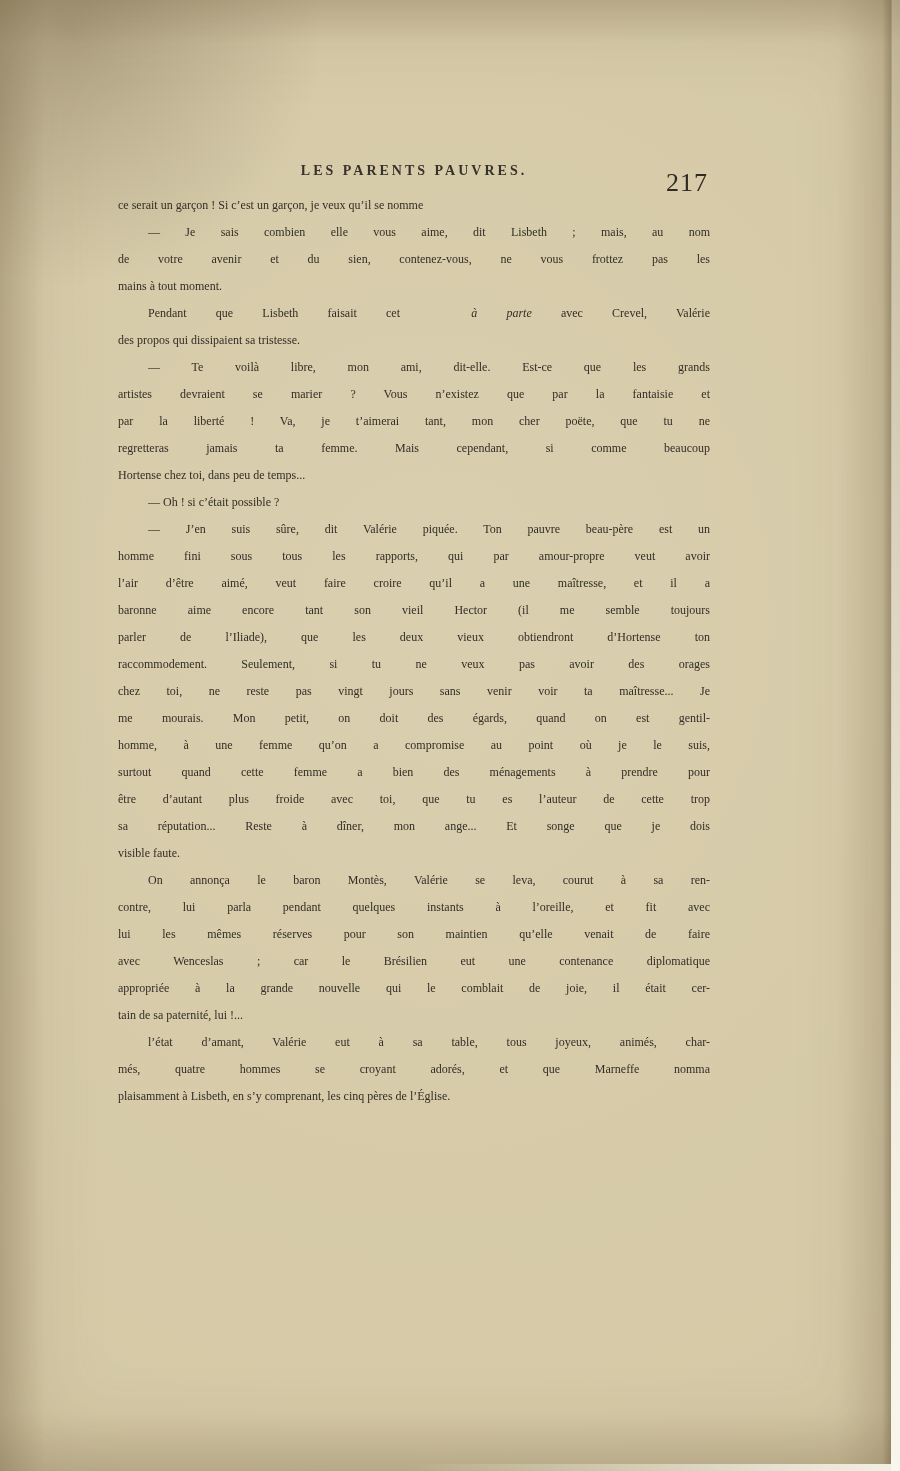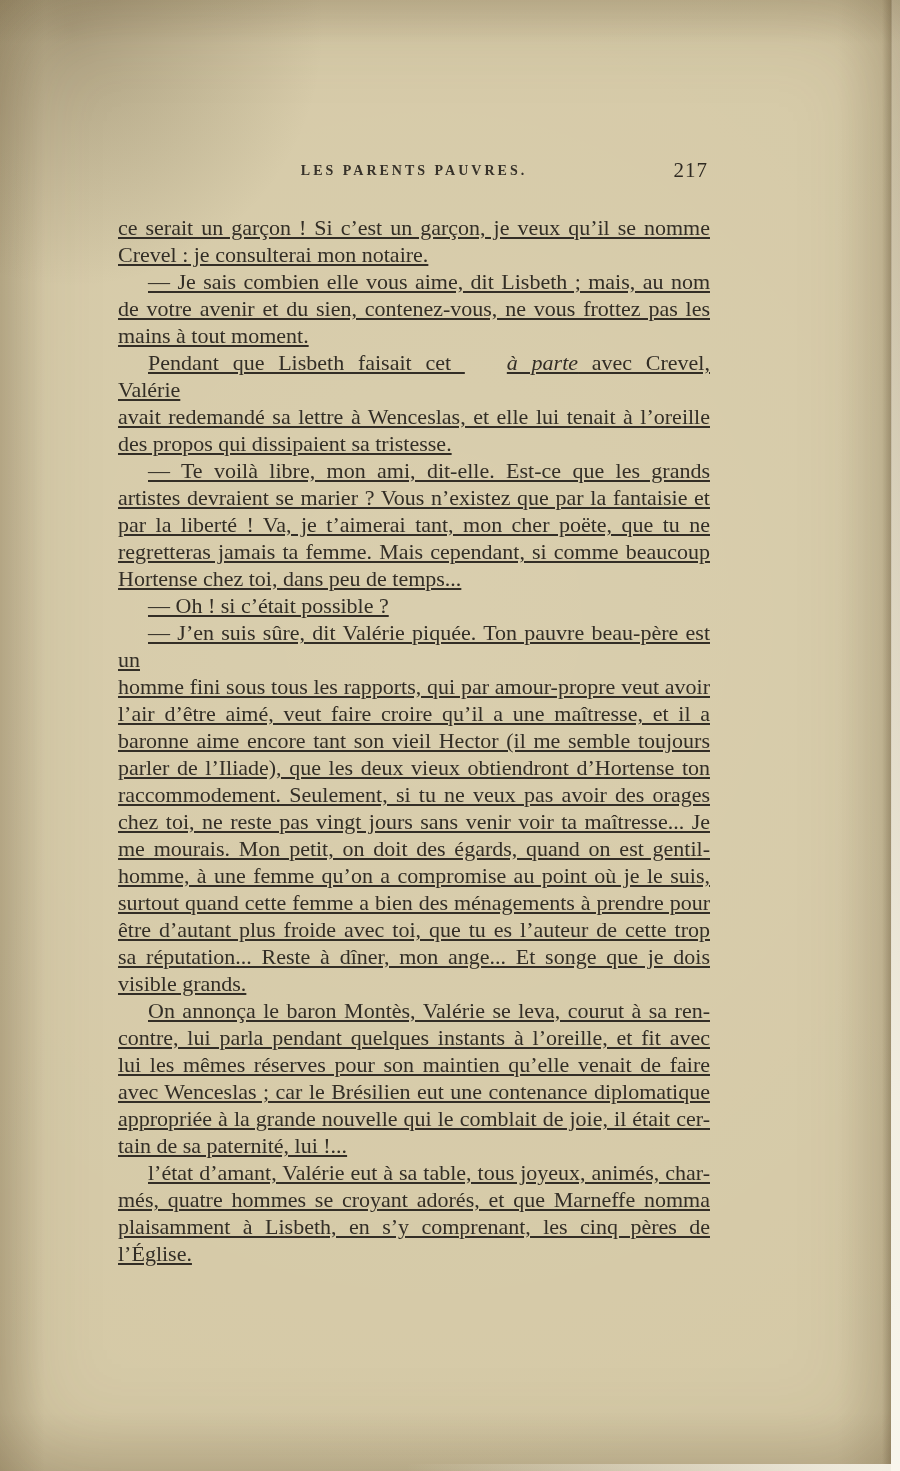--- a/index.html
+++ b/index.html
@@ -45,46 +45,45 @@
   .text-block {
     position: absolute;
     left: 118px;
     top: 158px;
     width: 592px;
   }
 
   .page-header {
     position: relative;
     height: 30px;
-    margin-bottom: 26px;
+    margin-bottom: 4px;
   }
   .running-title {
     position: absolute;
     left: 50%;
     top: 5px;
     transform: translateX(-50%);
     font-size: 14px;
     font-weight: bold;
     letter-spacing: 3px;
     white-space: nowrap;
     color: #37322a;
   }
   .page-number {
     position: absolute;
     right: 2px;
-    top: 0;
-    font-size: 21px;
+    top: 10px;
+    font-size: 26px;
     letter-spacing: 1px;
     color: #2f2a22;
   }
 
   .body-text {
-    font-size: 22px;
+    font-size: 12px;
     line-height: 27px;
-    text-decoration: underline;
   }
   .para { margin: 0; }
   .line {
     display: block;
     text-align: justify;
     text-align-last: justify;
   }
   .para .line:last-child { text-align-last: left; }
   .para.indent .line:first-child { text-indent: 30px; }
   .line em { font-style: italic; margin-left: 42px; }
@@ -97,30 +96,28 @@
   <div class="text-block">
 
     <div class="page-header">
       <span class="running-title">LES PARENTS PAUVRES.</span>
       <span class="page-number">217</span>
     </div>
 
     <div class="body-text">
         <p class="para">
           <span class="line">ce serait un garçon ! Si c’est un garçon, je veux qu’il se nomme</span>
-          <span class="line">Crevel : je consulterai mon notaire.</span>
         </p>
         <p class="para indent">
           <span class="line">— Je sais combien elle vous aime, dit Lisbeth ; mais, au nom</span>
           <span class="line">de votre avenir et du sien, contenez-vous, ne vous frottez pas les</span>
           <span class="line">mains à tout moment.</span>
         </p>
         <p class="para indent">
           <span class="line">Pendant que Lisbeth faisait cet <em>à parte</em> avec Crevel, Valérie</span>
-          <span class="line">avait redemandé sa lettre à Wenceslas, et elle lui tenait à l’oreille</span>
           <span class="line">des propos qui dissipaient sa tristesse.</span>
         </p>
         <p class="para indent">
           <span class="line">— Te voilà libre, mon ami, dit-elle. Est-ce que les grands</span>
           <span class="line">artistes devraient se marier ? Vous n’existez que par la fantaisie et</span>
           <span class="line">par la liberté ! Va, je t’aimerai tant, mon cher poëte, que tu ne</span>
           <span class="line">regretteras jamais ta femme. Mais cependant, si comme beaucoup</span>
           <span class="line">Hortense chez toi, dans peu de temps...</span>
         </p>
         <p class="para indent">
@@ -132,21 +129,21 @@
           <span class="line">l’air d’être aimé, veut faire croire qu’il a une maîtresse, et il a</span>
           <span class="line">baronne aime encore tant son vieil Hector (il me semble toujours</span>
           <span class="line">parler de l’Iliade), que les deux vieux obtiendront d’Hortense ton</span>
           <span class="line">raccommodement. Seulement, si tu ne veux pas avoir des orages</span>
           <span class="line">chez toi, ne reste pas vingt jours sans venir voir ta maîtresse... Je</span>
           <span class="line">me mourais. Mon petit, on doit des égards, quand on est gentil-</span>
           <span class="line">homme, à une femme qu’on a compromise au point où je le suis,</span>
           <span class="line">surtout quand cette femme a bien des ménagements à prendre pour</span>
           <span class="line">être d’autant plus froide avec toi, que tu es l’auteur de cette trop</span>
           <span class="line">sa réputation... Reste à dîner, mon ange... Et songe que je dois</span>
-          <span class="line">visible grands.</span>
+          <span class="line">visible faute.</span>
         </p>
         <p class="para indent">
           <span class="line">On annonça le baron Montès, Valérie se leva, courut à sa ren-</span>
           <span class="line">contre, lui parla pendant quelques instants à l’oreille, et fit avec</span>
           <span class="line">lui les mêmes réserves pour son maintien qu’elle venait de faire</span>
           <span class="line">avec Wenceslas ; car le Brésilien eut une contenance diplomatique</span>
           <span class="line">appropriée à la grande nouvelle qui le comblait de joie, il était cer-</span>
           <span class="line">tain de sa paternité, lui !...</span>
         </p>
         <p class="para indent">

